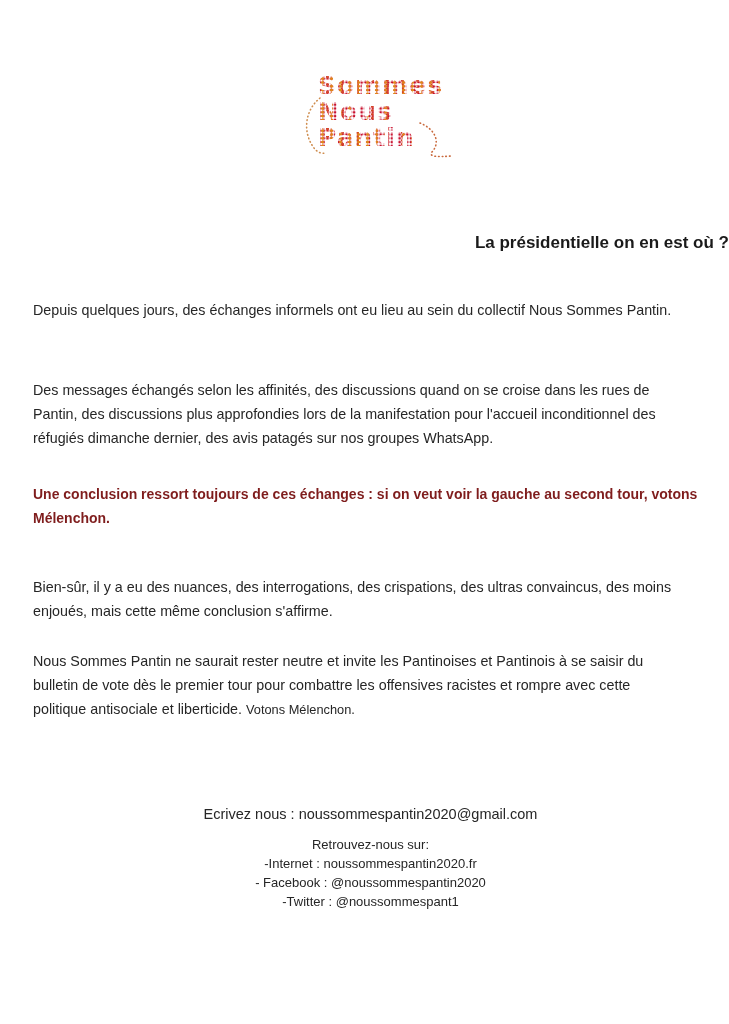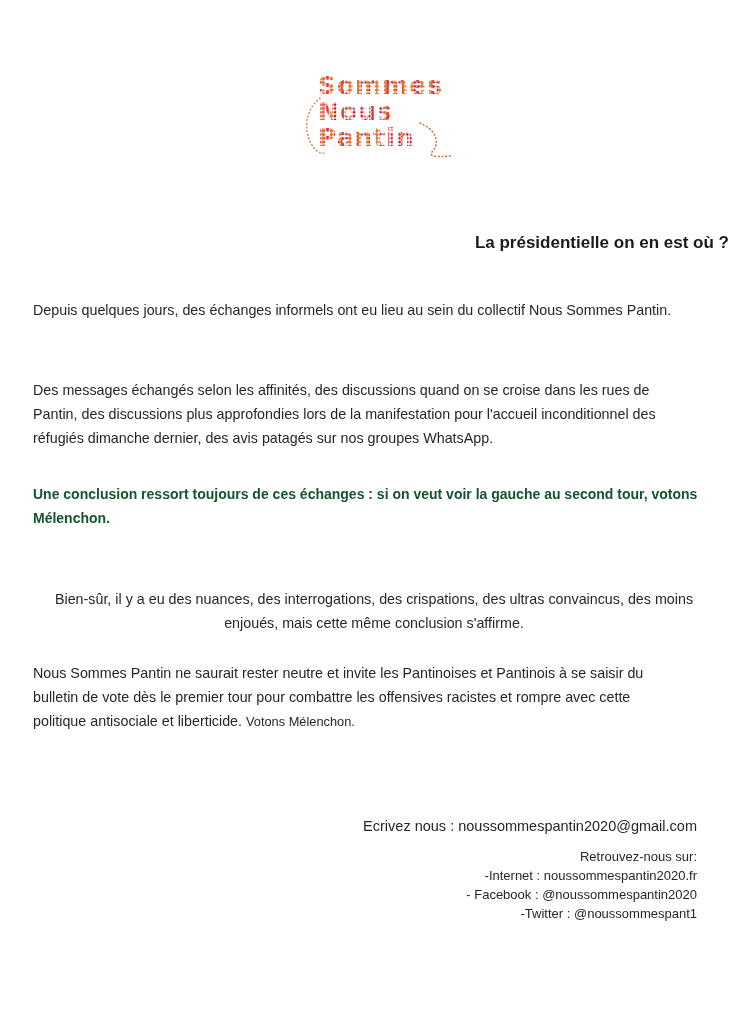--- a/index.html
+++ b/index.html
@@ -68,30 +68,30 @@
     margin: 44px 18px 0 33px;
     width: 682px;
     font-size: 14.3px;
     line-height: 24px;
   }
   .para {
     white-space: pre-line;
   }
   .para.p1 { margin-bottom: 56px; }
   .para.p2 { margin-bottom: 32px; }
-  .para.p3 { margin-bottom: 57px; font-weight: bold; font-size: 14px; color: #14532d; }
-  .para.p4 { margin-bottom: 26px; text-align: center; }
+  .para.p3 { margin-bottom: 45px; font-weight: bold; font-size: 14px; color: #7f1d1d; }
+  .para.p4 { margin-bottom: 26px; }
   .para.p5 { margin-bottom: 20px; }
   .para.p6 { margin-bottom: 0; }
   .suffix-small { font-size: 12.8px; white-space: normal; }
 
   
   .footer {
     margin: 80px 32px 0 0;
-    text-align: right;
+    text-align: center;
     padding-left: 44px;
   }
   .email-line {
     font-size: 14.5px;
     line-height: 24px;
     margin-bottom: 9px;
   }
   .social-block {
     font-size: 13px;
     line-height: 19px;

